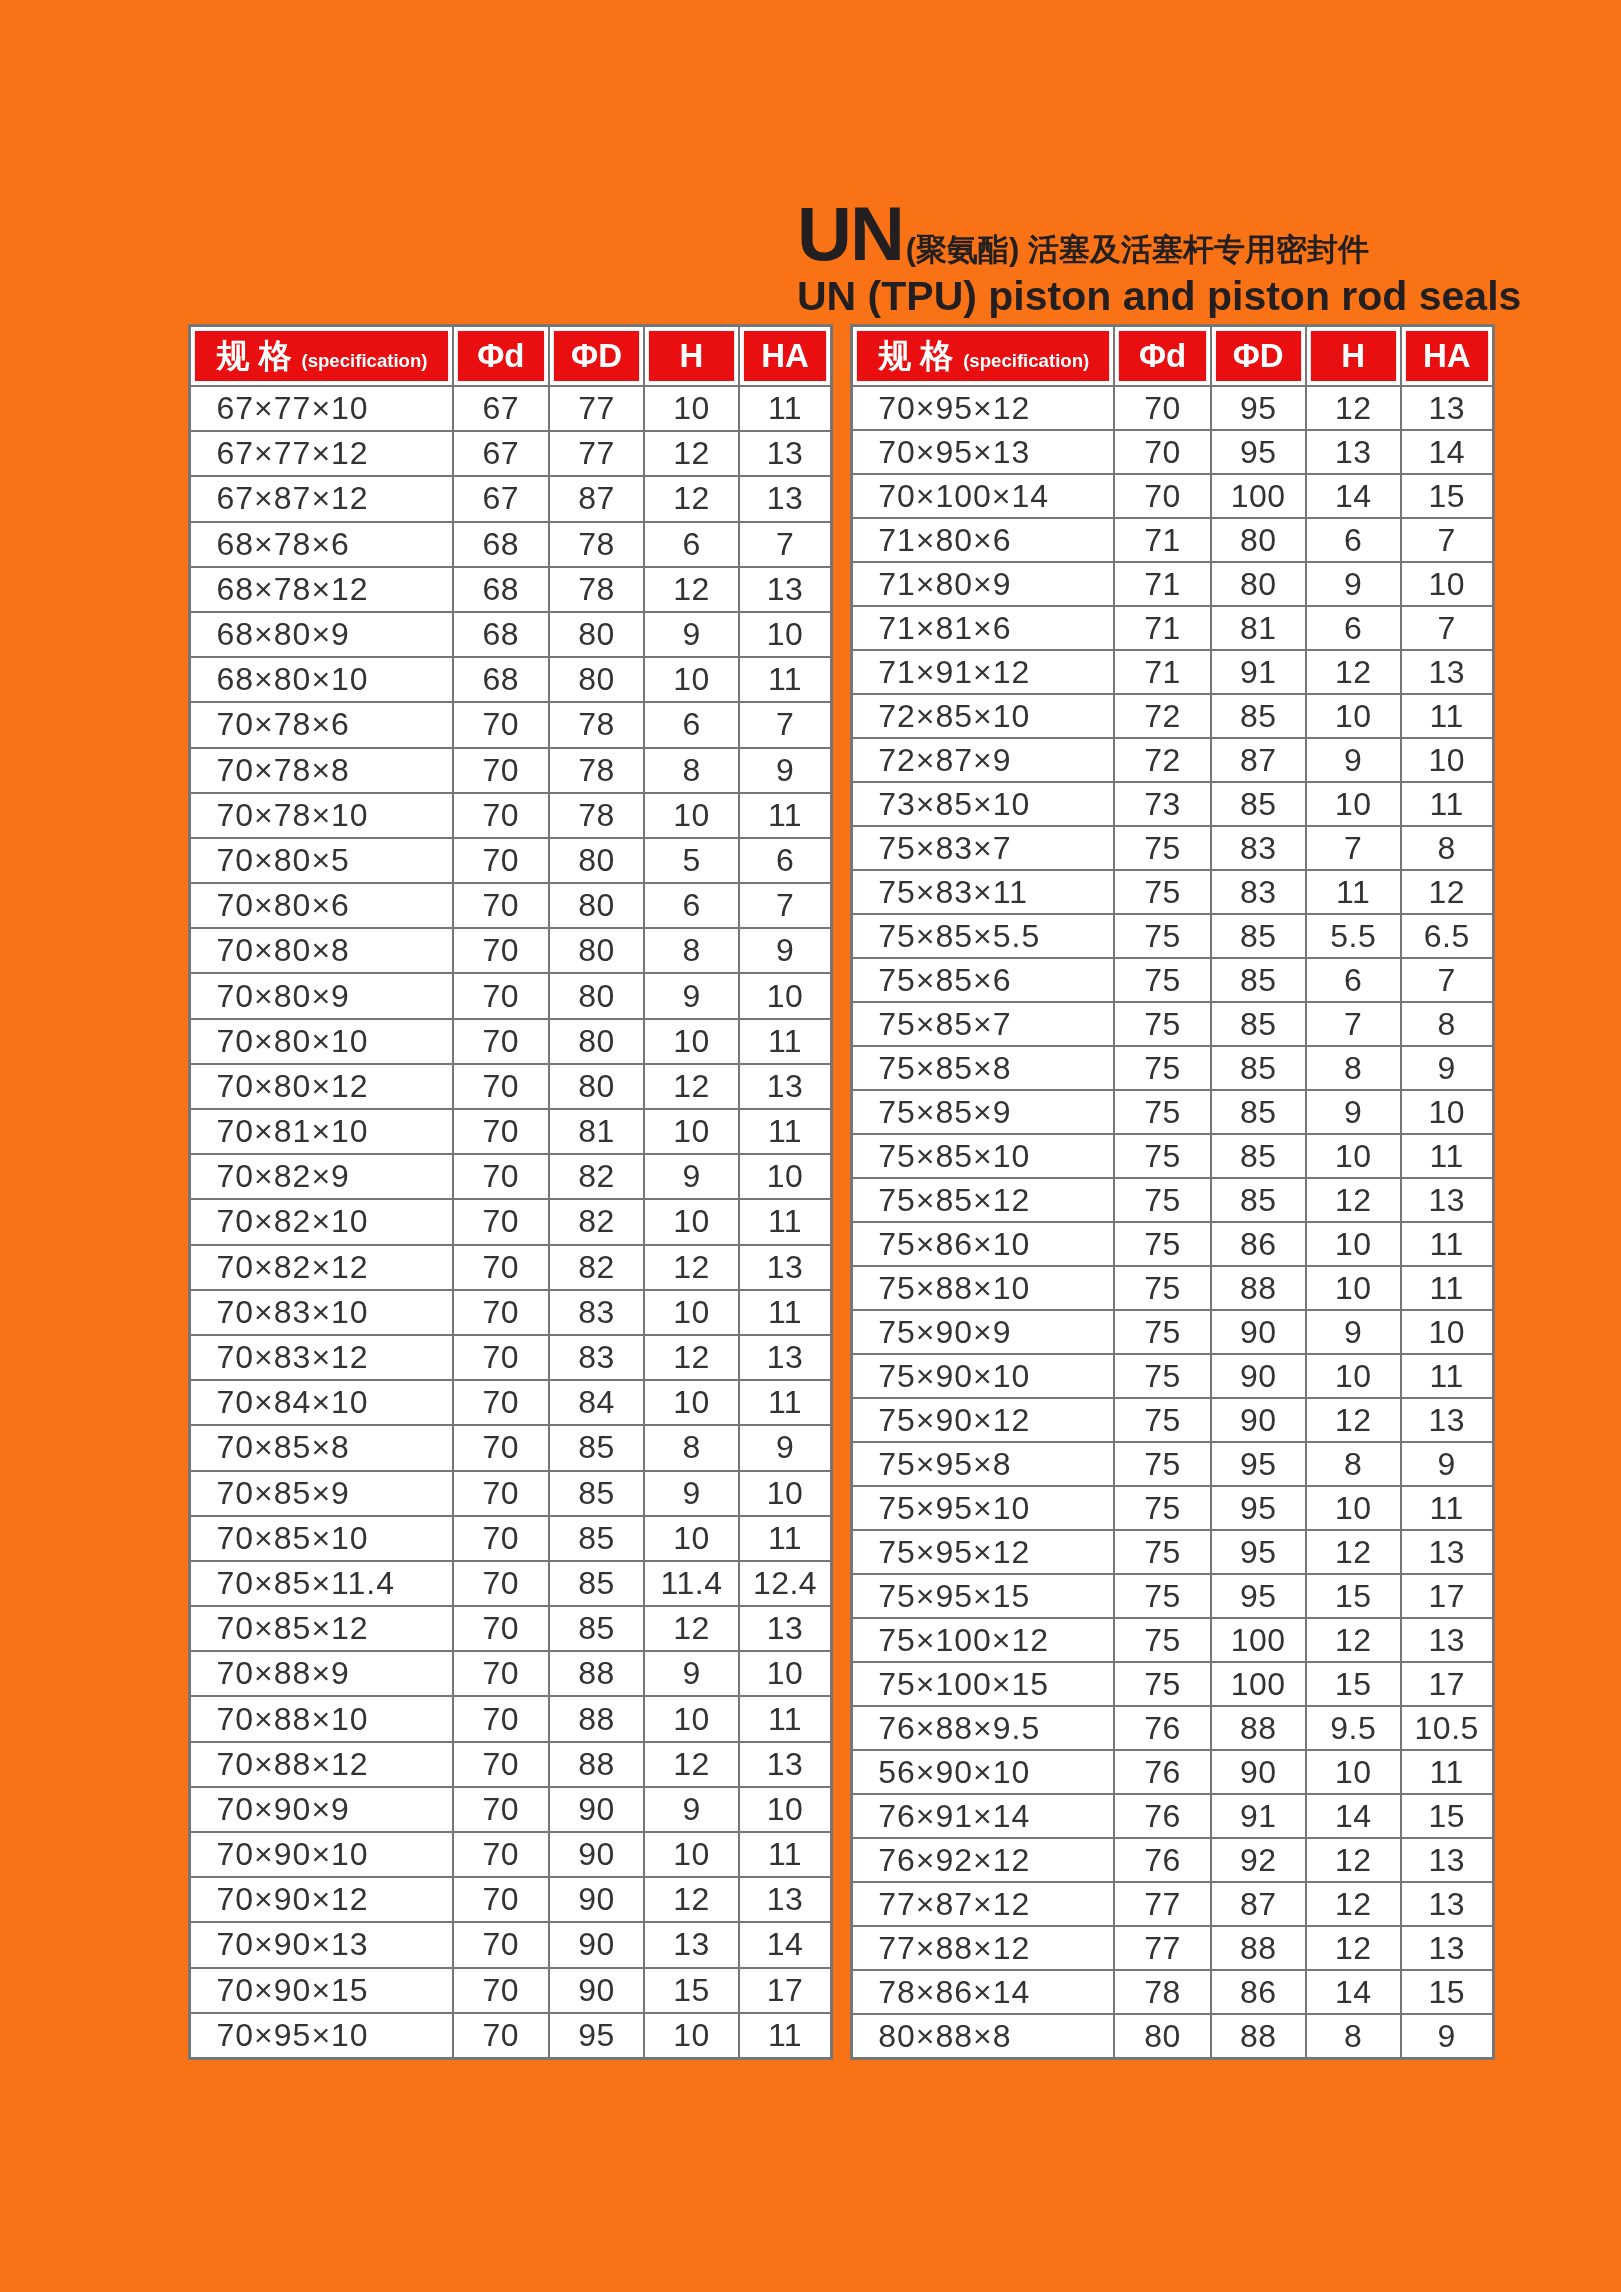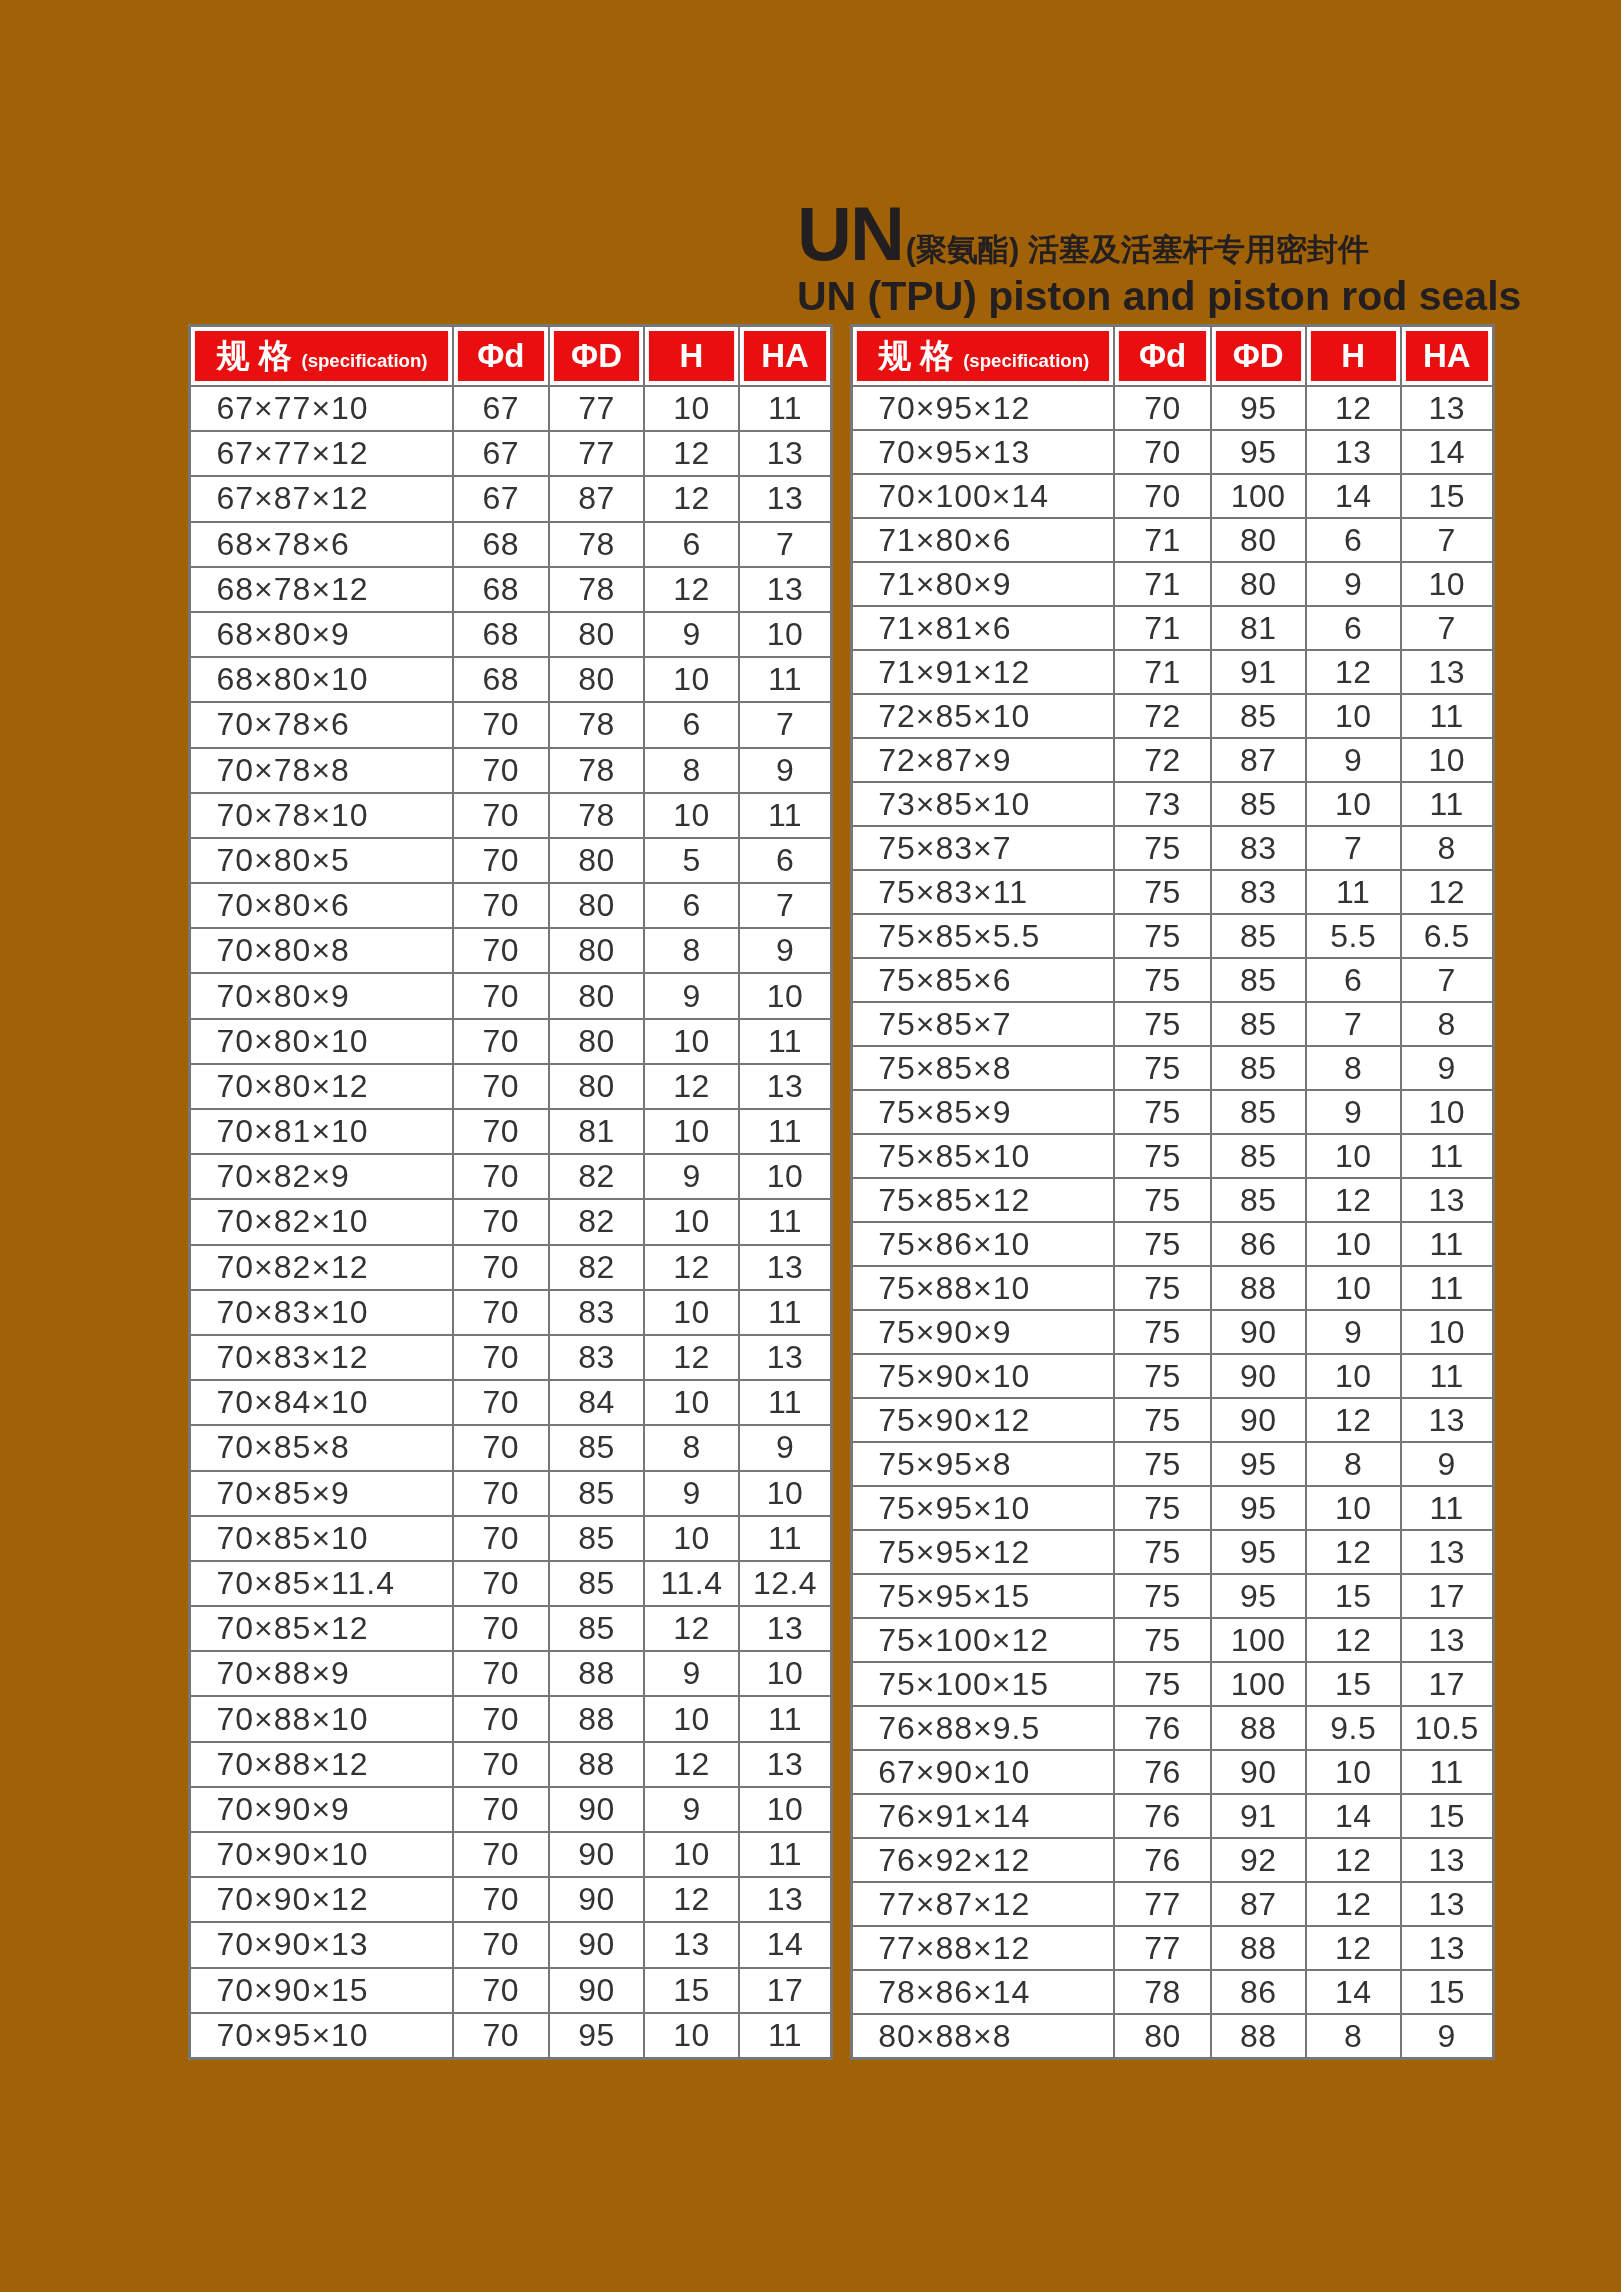--- a/index.html
+++ b/index.html
@@ -1,17 +1,17 @@
 <!DOCTYPE html>
 <html style="--red: #e90f10; --grid: #767676;"><head>
 <meta charset="utf-8">
 <style>
   html,body { margin:0; padding:0; background:#ffffff; }
   .page {
-    position:relative; width:1621px; height:2293px; background:#a16207;
+    position:relative; width:1621px; height:2293px; background:#f97316;
     font-family:"Liberation Sans","DejaVu Sans",sans-serif; overflow:hidden;
   }
   .title-block { position:absolute; left:797px; top:196px; color:#231f20; }
   .title-line1 { display:flex; align-items:baseline; line-height:1; white-space:nowrap; font-weight:bold; }
   .title-un { font-size:76px; letter-spacing:-2px; }
   .title-cn { font-size:31px; margin-left:2.9px; letter-spacing:0; }
   .subtitle  { font-size:41px; font-weight:700; line-height:1.05; margin-top:3px; white-space:nowrap; }
 
   .tables { position:absolute; left:160px; top:324px; display:flex; gap:16.7px;margin-left:28px; }
   table.spec-table {
@@ -556,21 +556,21 @@
             <td>17</td>
           </tr>
           <tr>
             <td class="spec">76×88×9.5</td>
             <td>76</td>
             <td>88</td>
             <td>9.5</td>
             <td>10.5</td>
           </tr>
           <tr>
-            <td class="spec">67×90×10</td>
+            <td class="spec">56×90×10</td>
             <td>76</td>
             <td>90</td>
             <td>10</td>
             <td>11</td>
           </tr>
           <tr>
             <td class="spec">76×91×14</td>
             <td>76</td>
             <td>91</td>
             <td>14</td>

